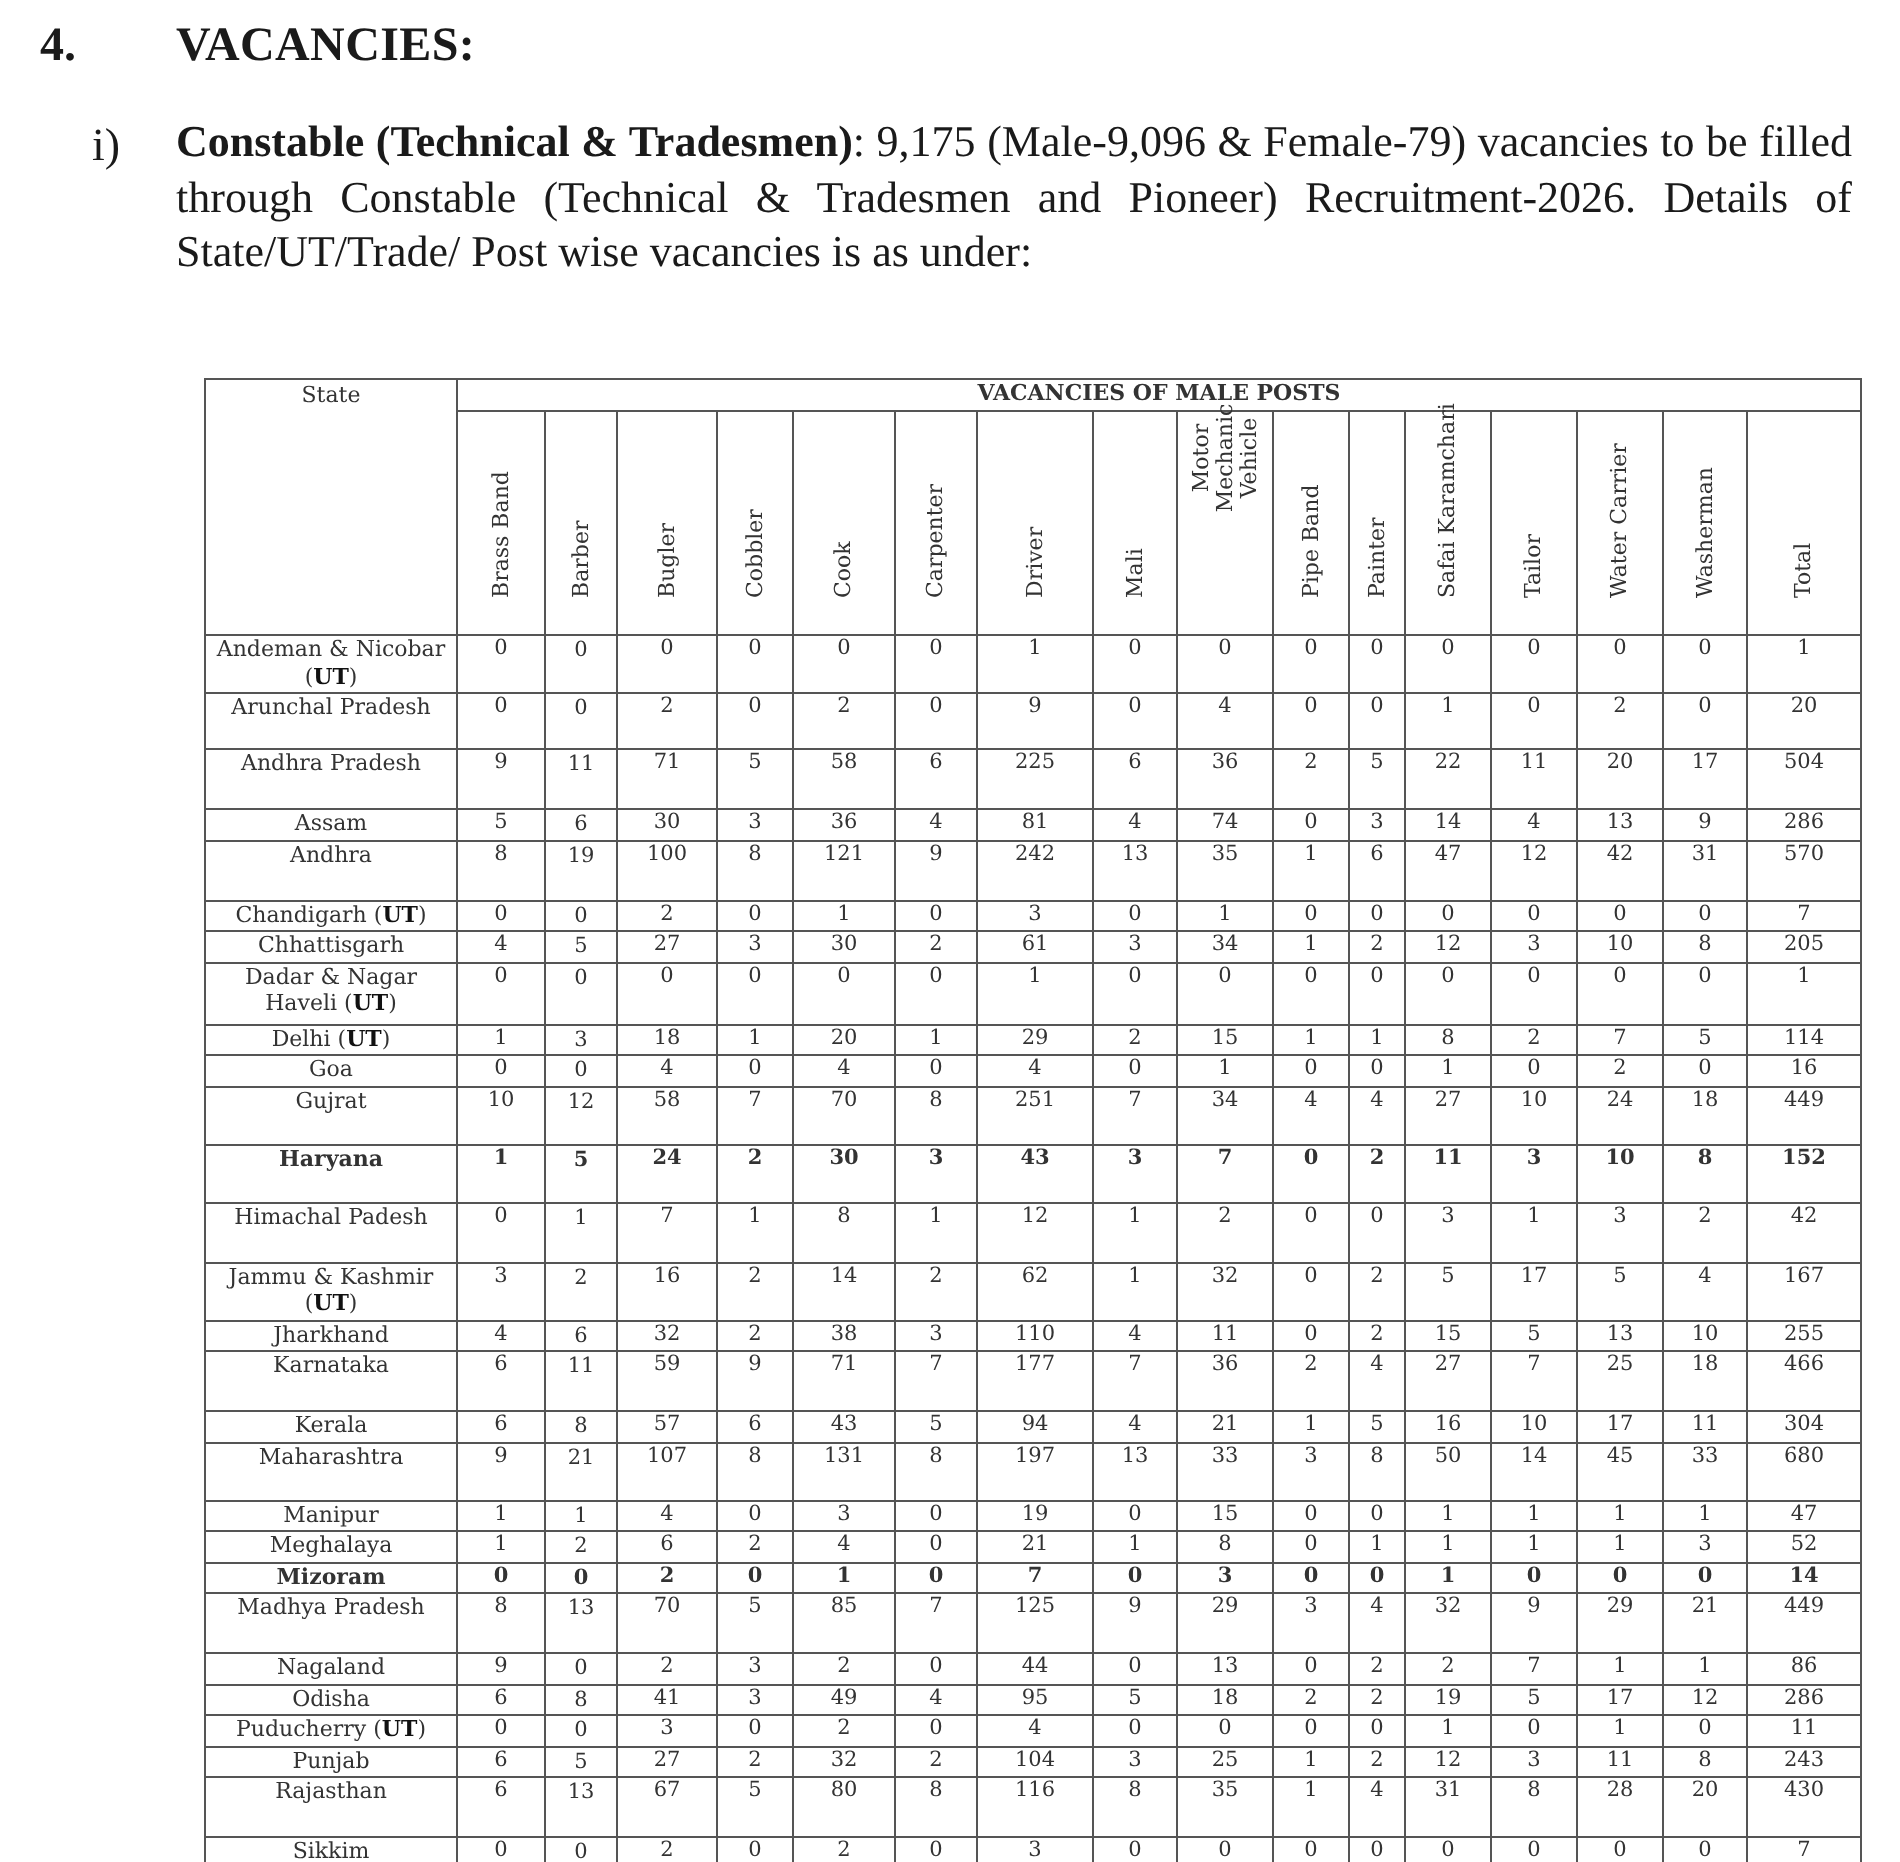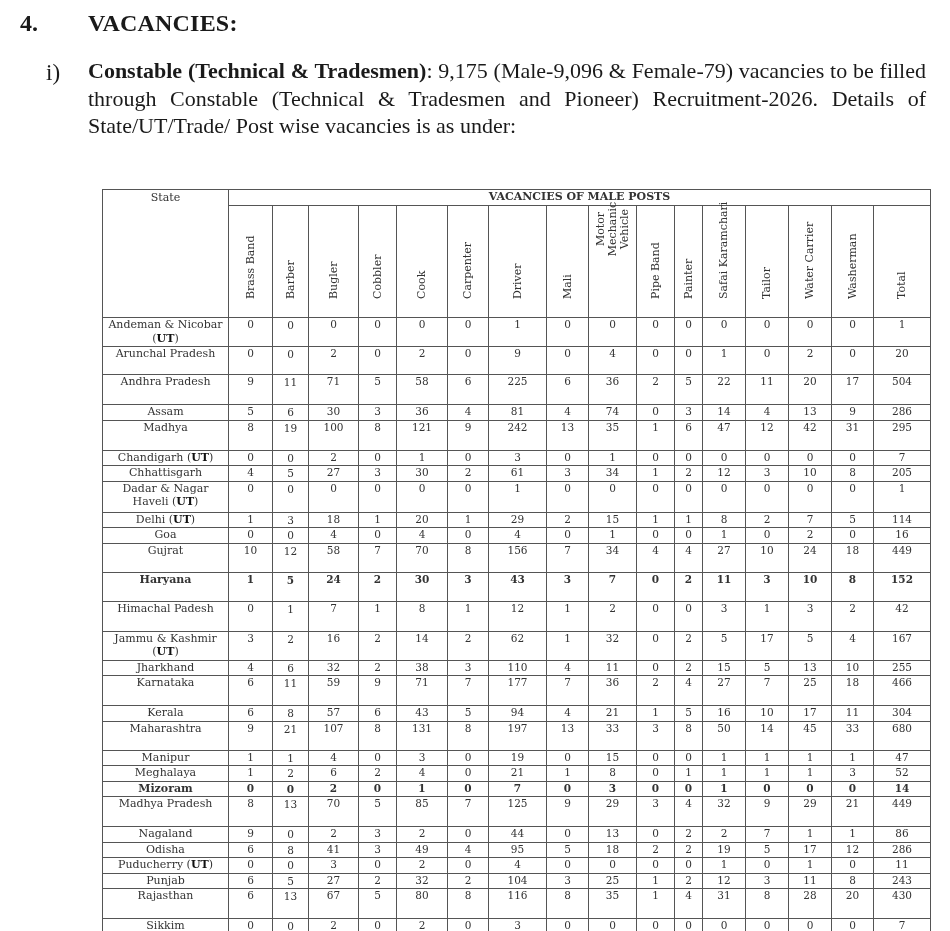--- a/index.html
+++ b/index.html
@@ -176,37 +176,37 @@
         <td class="n">74</td>
         <td class="n">0</td>
         <td class="n">3</td>
         <td class="n">14</td>
         <td class="n">4</td>
         <td class="n">13</td>
         <td class="n">9</td>
         <td class="n">286</td>
       </tr>
       <tr style="height: 30px;">
-        <td class="st"><span>Madhya</span></td>
+        <td class="st"><span>Andhra</span></td>
         <td class="n">8</td>
         <td class="n" style="word-break: break-all; padding: 1px 10px 0px;">19</td>
         <td class="n">100</td>
         <td class="n">8</td>
         <td class="n">121</td>
         <td class="n">9</td>
         <td class="n">242</td>
         <td class="n">13</td>
         <td class="n">35</td>
         <td class="n">1</td>
         <td class="n">6</td>
         <td class="n">47</td>
         <td class="n">12</td>
         <td class="n">42</td>
         <td class="n">31</td>
-        <td class="n">295</td>
+        <td class="n">570</td>
       </tr>
       <tr style="height: 15px;">
         <td class="st"><span>Chandigarh</span> (<span class="ut">UT</span>)</td>
         <td class="n">0</td>
         <td class="n" style="word-break: break-all; padding: 1px 10px 0px;">0</td>
         <td class="n">2</td>
         <td class="n">0</td>
         <td class="n">1</td>
         <td class="n">0</td>
         <td class="n">3</td>
@@ -297,21 +297,21 @@
         <td class="n">16</td>
       </tr>
       <tr style="height: 29px;">
         <td class="st"><span>Gujrat</span></td>
         <td class="n">10</td>
         <td class="n" style="word-break: break-all; padding: 1px 10px 0px;">12</td>
         <td class="n">58</td>
         <td class="n">7</td>
         <td class="n">70</td>
         <td class="n">8</td>
-        <td class="n">156</td>
+        <td class="n">251</td>
         <td class="n">7</td>
         <td class="n">34</td>
         <td class="n">4</td>
         <td class="n">4</td>
         <td class="n">27</td>
         <td class="n">10</td>
         <td class="n">24</td>
         <td class="n">18</td>
         <td class="n">449</td>
       </tr>

